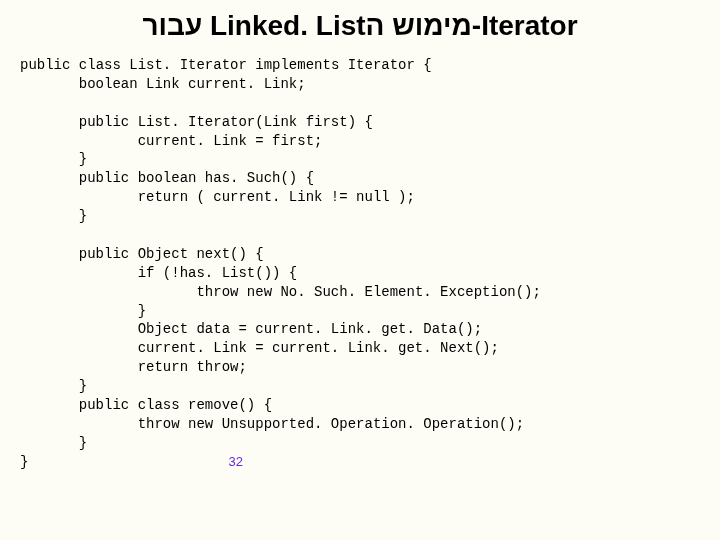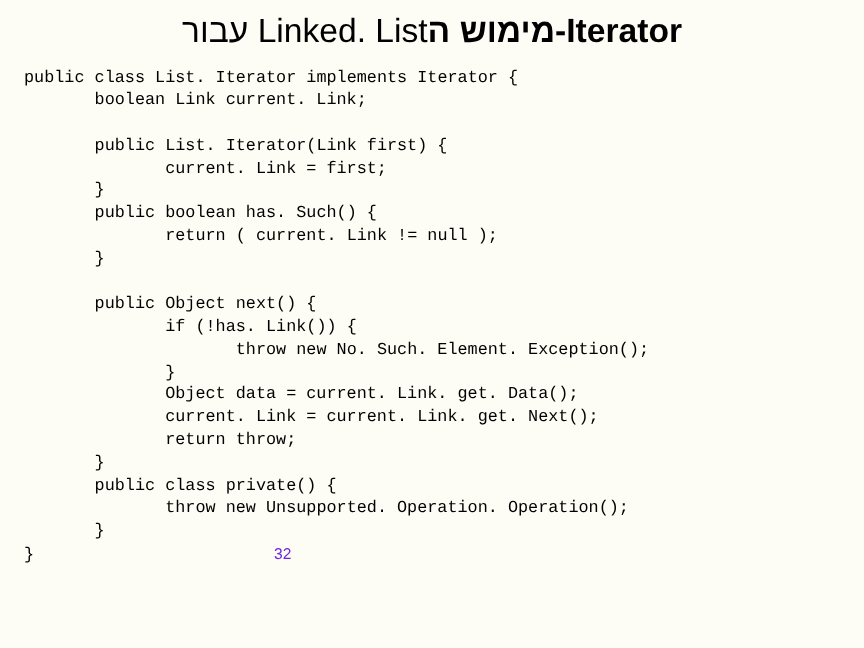--- a/index.html
+++ b/index.html
@@ -18,21 +18,21 @@
     height: 540px;
   }
   .title {
     text-align: center;
     font-size: 28px;
     margin: 0 0 14px 0;
     color: #000;
     direction: rtl;
   }
   .title .normal {
-    font-weight: normal;
+    font-weight: bold;
   }
   .title .bold {
     font-weight: bold;
   }
   .code {
     font-family: "Courier New", monospace;
     font-size: 14px;
     line-height: 1.35;
     white-space: pre;
     color: #000;
@@ -57,24 +57,24 @@
 <span>       <span class="kw">boolean</span><span> Link current. Link;</span></span>
 
 <span>       <span class="kw">public</span><span> List. Iterator(Link first) {</span></span>
 <span>              <span>current. Link = first;</span></span>
 <span>       <span>}</span></span>
 <span>       <span class="kw">public</span> <span class="kw">boolean</span><span> has. Such() {</span></span>
 <span>              <span class="kw">return</span><span> ( current. Link != </span><span class="kw">null</span><span> );</span></span>
 <span>       <span>}</span></span>
 
 <span>       <span class="kw">public</span><span> Object next() {</span></span>
-<span>              <span class="kw">if</span><span> (!has. Link()) {</span></span>
+<span>              <span class="kw">if</span><span> (!has. List()) {</span></span>
 <span>                     <span class="kw">throw new</span><span> No. Such. Element. Exception();</span></span>
 <span>              <span>}</span></span>
 <span>              <span>Object data = current. Link. get. Data();</span></span>
 <span>              <span>current. Link = current. Link. get. Next();</span></span>
 <span>              <span class="kw">return</span><span> throw;</span></span>
 <span>       <span>}</span></span>
-<span>       <span class="kw">public</span> <span class="kw">class</span><span> private() {</span></span>
+<span>       <span class="kw">public</span> <span class="kw">class</span><span> remove() {</span></span>
 <span>              <span class="kw">throw new</span><span> Unsupported. Operation. Operation();</span></span>
 <span>       <span>}</span></span>
 <span><span>}</span></span><span class="pagenum">32</span></div>
 </div>
 
 </body></html>

